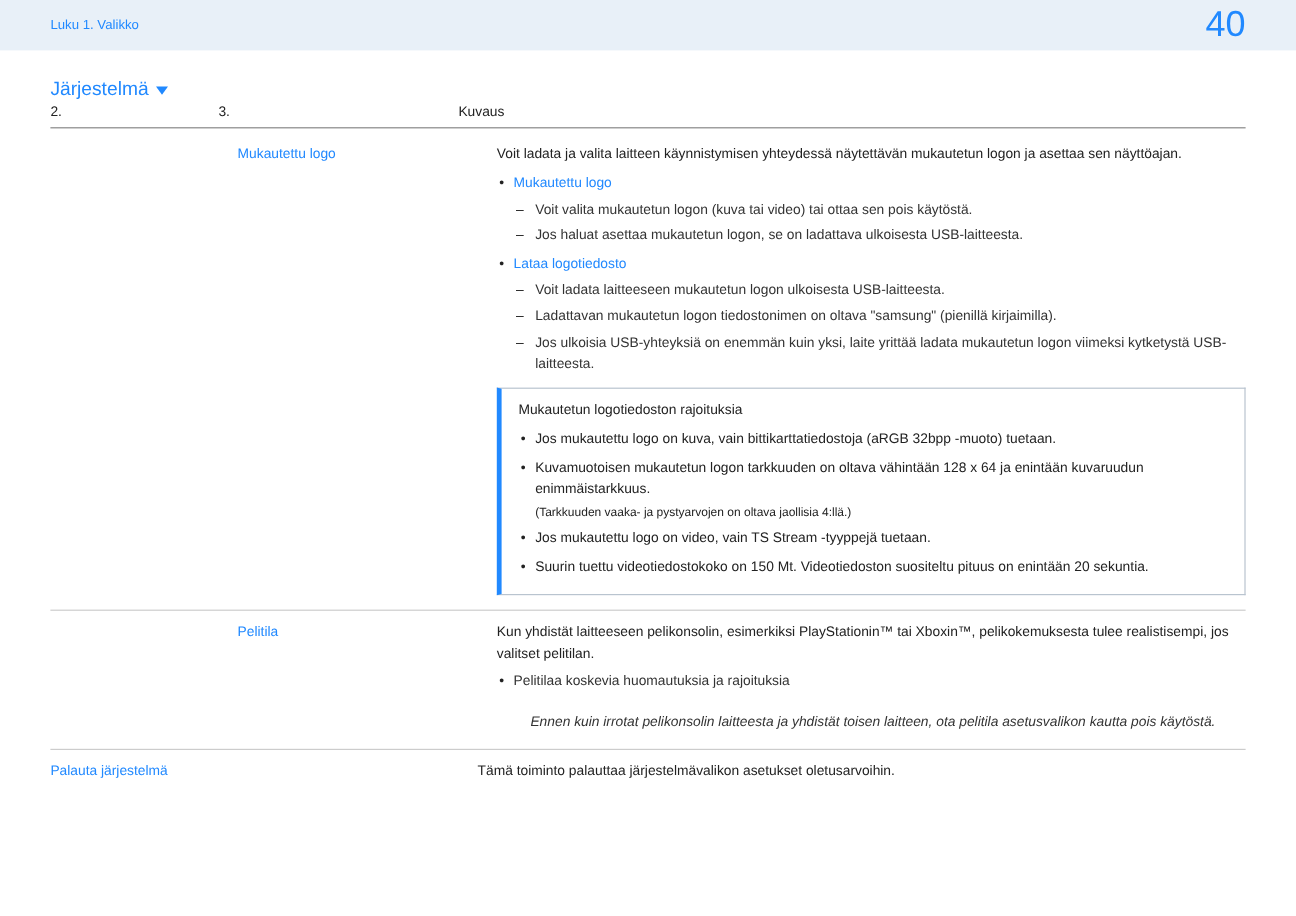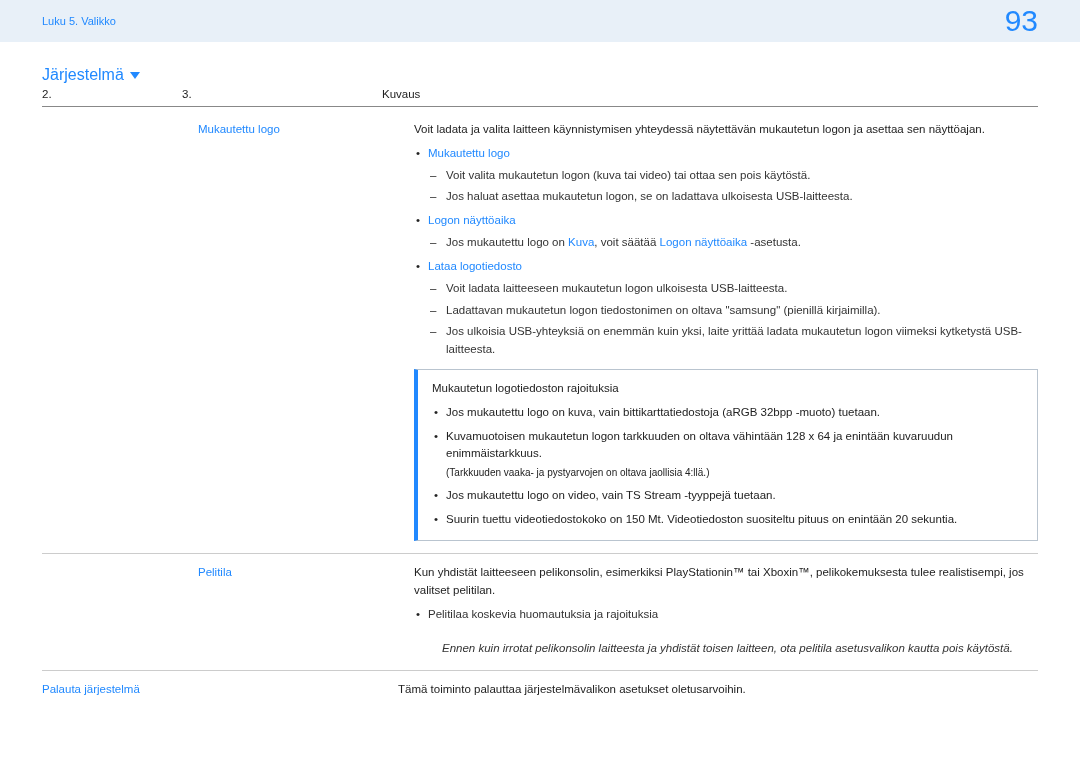--- a/index.html
+++ b/index.html
@@ -105,22 +105,22 @@
       font-size: 10px;
       margin-top: 2px;
       padding-left: 0;
     }
     .indent-line { padding-left: 14px; margin-top: 16px; font-style: italic; }
   </style>
 </head>
 <body>
 
 <div class="header-bar">
-  <div class="breadcrumb">Luku 5. Valikko</div>
-  <div class="page-number">93</div>
+  <div class="breadcrumb">Luku 1. Valikko</div>
+  <div class="page-number">40</div>
 </div>
 
 <div class="content">
 
   <div class="section-title">
     <span>Järjestelmä</span>
     <span class="caret"></span>
   </div>
 
   <div class="table-hdr-row">
@@ -133,28 +133,20 @@
     <div class="col-1"></div>
     <div class="col-2 accent">Mukautettu logo</div>
     <div class="col-3 desc">
       <p>Voit ladata ja valita laitteen käynnistymisen yhteydessä näytettävän mukautetun logon ja asettaa sen näyttöajan.</p>
       <ul>
         <li class="accent-head">
           <span class="sub-title">Mukautettu logo</span>
           <ul>
             <li>Voit valita mukautetun logon (kuva tai video) tai ottaa sen pois käytöstä.</li>
             <li>Jos haluat asettaa mukautetun logon, se on ladattava ulkoisesta USB-laitteesta.</li>
-          </ul>
-        </li>
-        <li class="accent-head">
-          <span class="sub-title">Logon näyttöaika</span>
-          <ul>
-            <li>
-              <span>Jos mukautettu logo on </span><span class="accent">Kuva</span><span>, voit säätää </span><span class="accent">Logon näyttöaika</span><span> -asetusta.</span>
-            </li>
           </ul>
         </li>
         <li class="accent-head">
           <span class="sub-title">Lataa logotiedosto</span>
           <ul>
             <li>Voit ladata laitteeseen mukautetun logon ulkoisesta USB-laitteesta.</li>
             <li>Ladattavan mukautetun logon tiedostonimen on oltava "samsung" (pienillä kirjaimilla).</li>
             <li>Jos ulkoisia USB-yhteyksiä on enemmän kuin yksi, laite yrittää ladata mukautetun logon viimeksi kytketystä USB-laitteesta.</li>
           </ul>
         </li>

